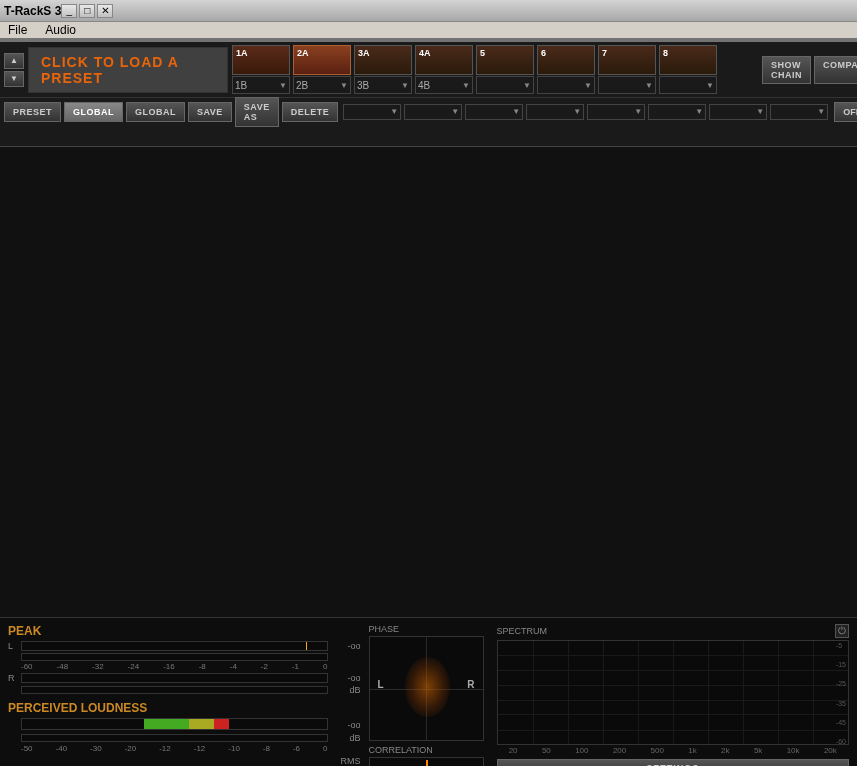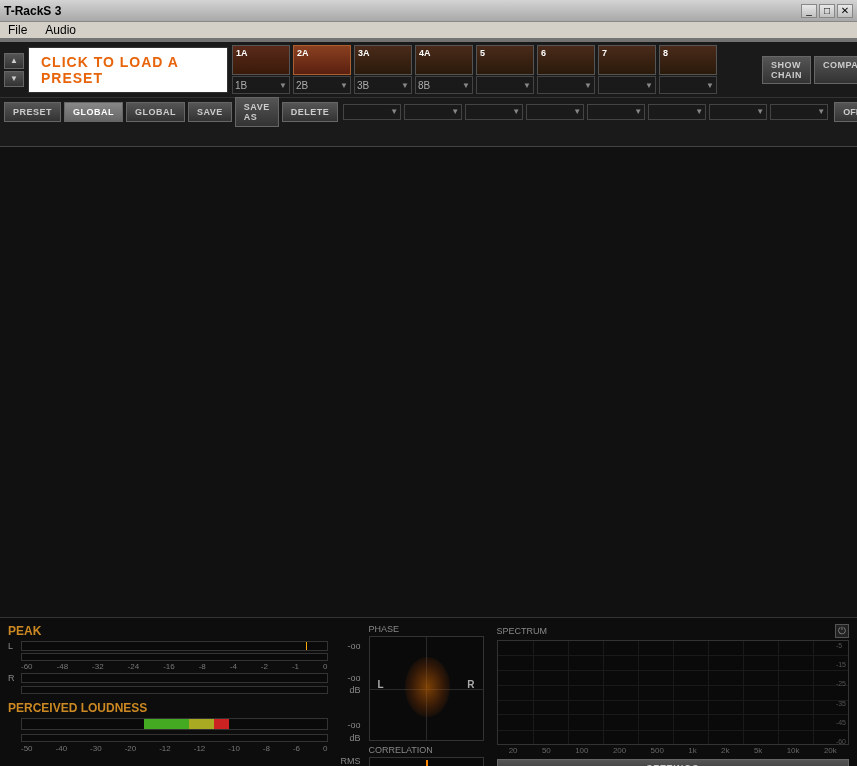--- a/index.html
+++ b/index.html
@@ -10,21 +10,21 @@
       width: 857px;
       height: 766px;
       overflow: hidden;
       user-select: none;
     }
     .title-bar {
       background: linear-gradient(to bottom, #d4d4d4, #a8a8a8);
       height: 22px;
       display: flex;
       align-items: center;
-      justify-content: space-between;
+      justify-content: flex-start;
       padding: 0 4px;
       border-bottom: 1px solid #888;
     }
     .title-bar-text {
       font-size: 12px;
       font-weight: bold;
       color: #000;
     }
     .title-bar-buttons {
       display: flex;
@@ -89,21 +89,21 @@
       background: linear-gradient(to bottom, #555, #333);
       border: 1px solid #666;
       display: flex;
       align-items: center;
       justify-content: center;
       cursor: pointer;
       color: #ccc;
       font-size: 8px;
     }
     .preset-name-btn {
-      background: #ffffff;
+      background: #404040;
       color: #e8640a;
       font-size: 14px;
       font-weight: bold;
       letter-spacing: 1px;
       border: 1px solid #333;
       height: 46px;
       display: flex;
       align-items: center;
       padding: 0 12px;
       min-width: 200px;
@@ -570,21 +570,21 @@
             <span class="slot-num">3B</span>
             <span class="slot-dropdown mini-dropdown-arrow">▼</span>
           </div>
         </div>
 
         <div class="chain-slot">
           <div class="slot-top">
             <span class="slot-label">4A</span>
           </div>
           <div class="slot-bottom">
-            <span class="slot-num">8B</span>
+            <span class="slot-num">4B</span>
             <span class="slot-dropdown mini-dropdown-arrow">▼</span>
           </div>
         </div>
 
         <div class="chain-slot">
           <div class="slot-top">
             <span class="slot-label">5</span>
           </div>
           <div class="slot-bottom">
             <span class="slot-num"></span>

